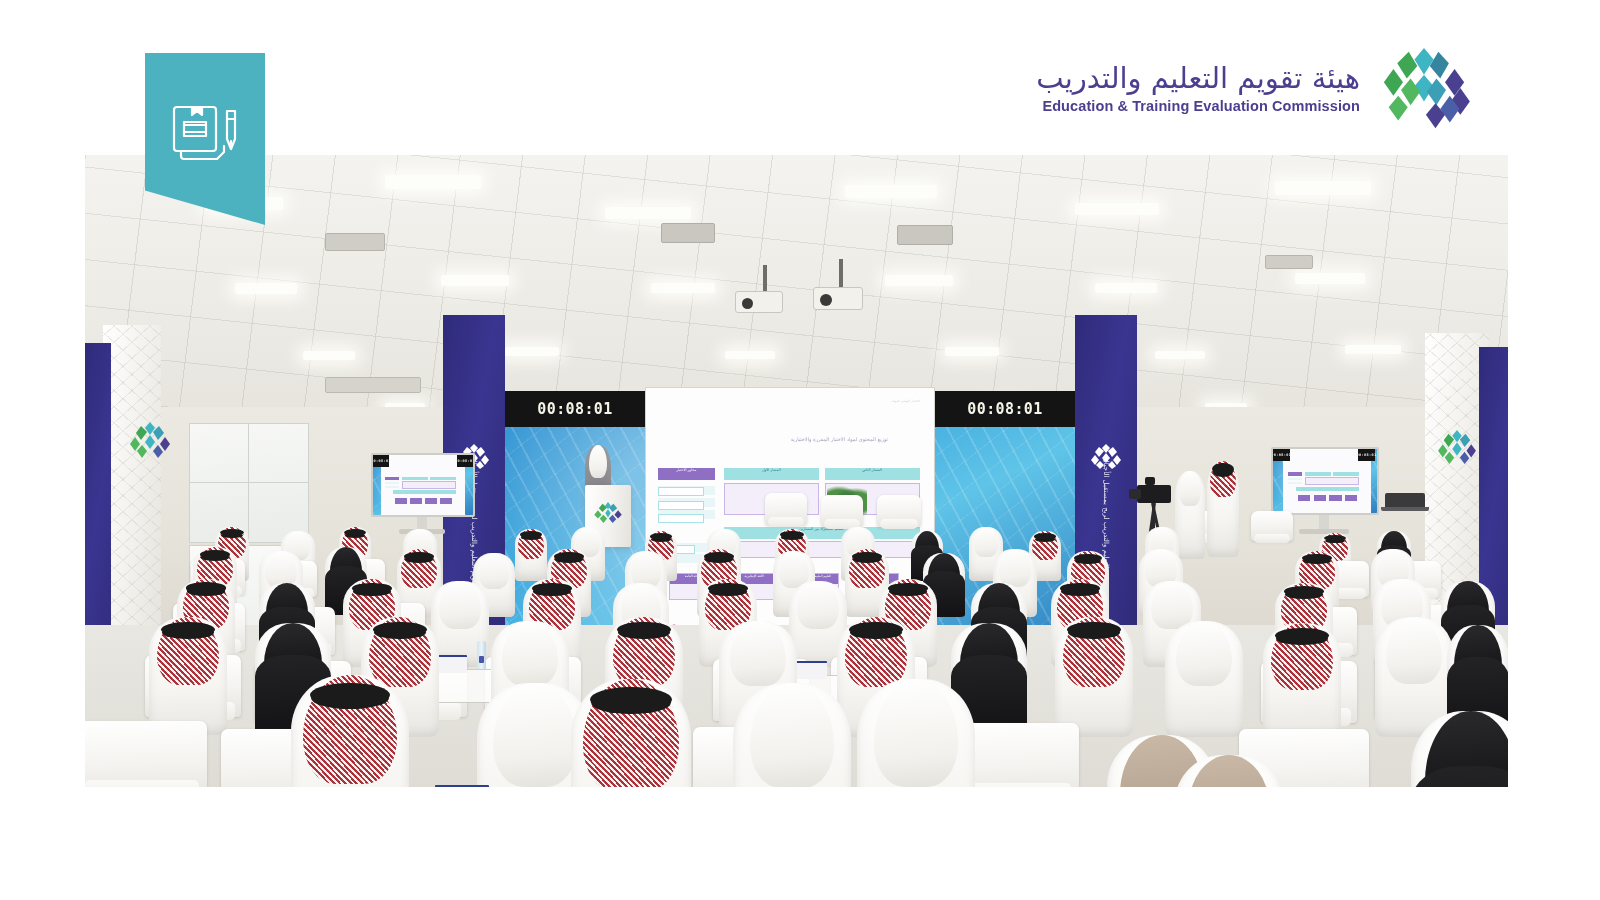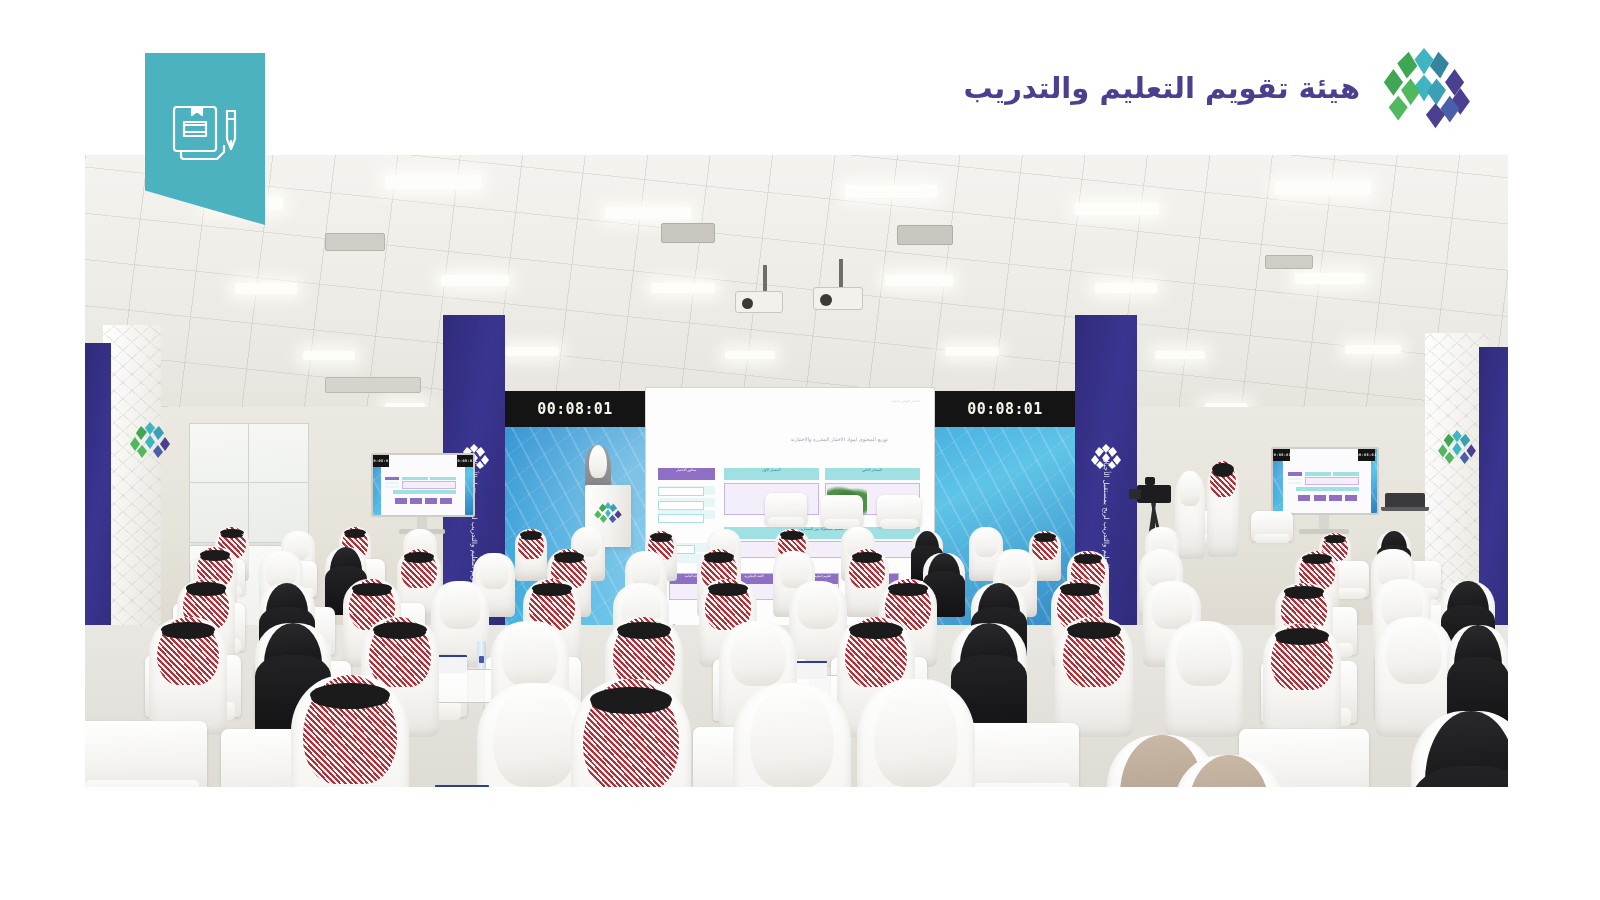--- a/index.html
+++ b/index.html
@@ -14,21 +14,21 @@
 
   
   .header { position: absolute; left: 0; top: 0; width: 1600px; height: 155px; }
 
   .brand-lockup {
     position: absolute; right: 128px; top: 46px;
     display: flex; align-items: center; gap: 16px;
   }
   .brand-text { text-align: right; }
   .brand-ar {
-    font-size: 29px; font-weight: bold; color: #4b3f8f;
+    font-size: 29px; font-weight: normal; color: #4b3f8f;
     letter-spacing: .2px; line-height: 1.1; direction: rtl;
     font-family: "DejaVu Sans", sans-serif;
   }
   .brand-en {
     font-size: 14.5px; font-weight: bold; color: #4b3f8f;
     letter-spacing: .1px; margin-top: 5px; line-height: 1.1;
   }
   .brand-mark { width: 96px; height: 86px; display: block; }
 
   
@@ -243,20 +243,21 @@
 </head>
 <body>
 
 <div class="page">
 
   <div class="header">
 
     <div class="brand-lockup">
       <div class="brand-text">
         <div class="brand-ar">هيئة تقويم التعليم والتدريب</div>
+        <div class="brand-en">Education &amp; Training Evaluation Commission</div>
       </div>
       <svg class="brand-mark" viewBox="0 0 100 90">
         <g>
 
           <polygon points="50,2 60,14 50,30 40,14" fill="#3fb5c4"></polygon>
           <polygon points="50,30 60,42 50,58 40,42" fill="#3fb5c4"></polygon>
 
           <polygon points="66,6 77,18 68,34 57,21" fill="#35859e" transform="translate(-1,0)"></polygon>
           <polygon points="64,34 74,46 64,62 54,48" fill="#3c9fb5" transform="translate(-1,0)"></polygon>
 

